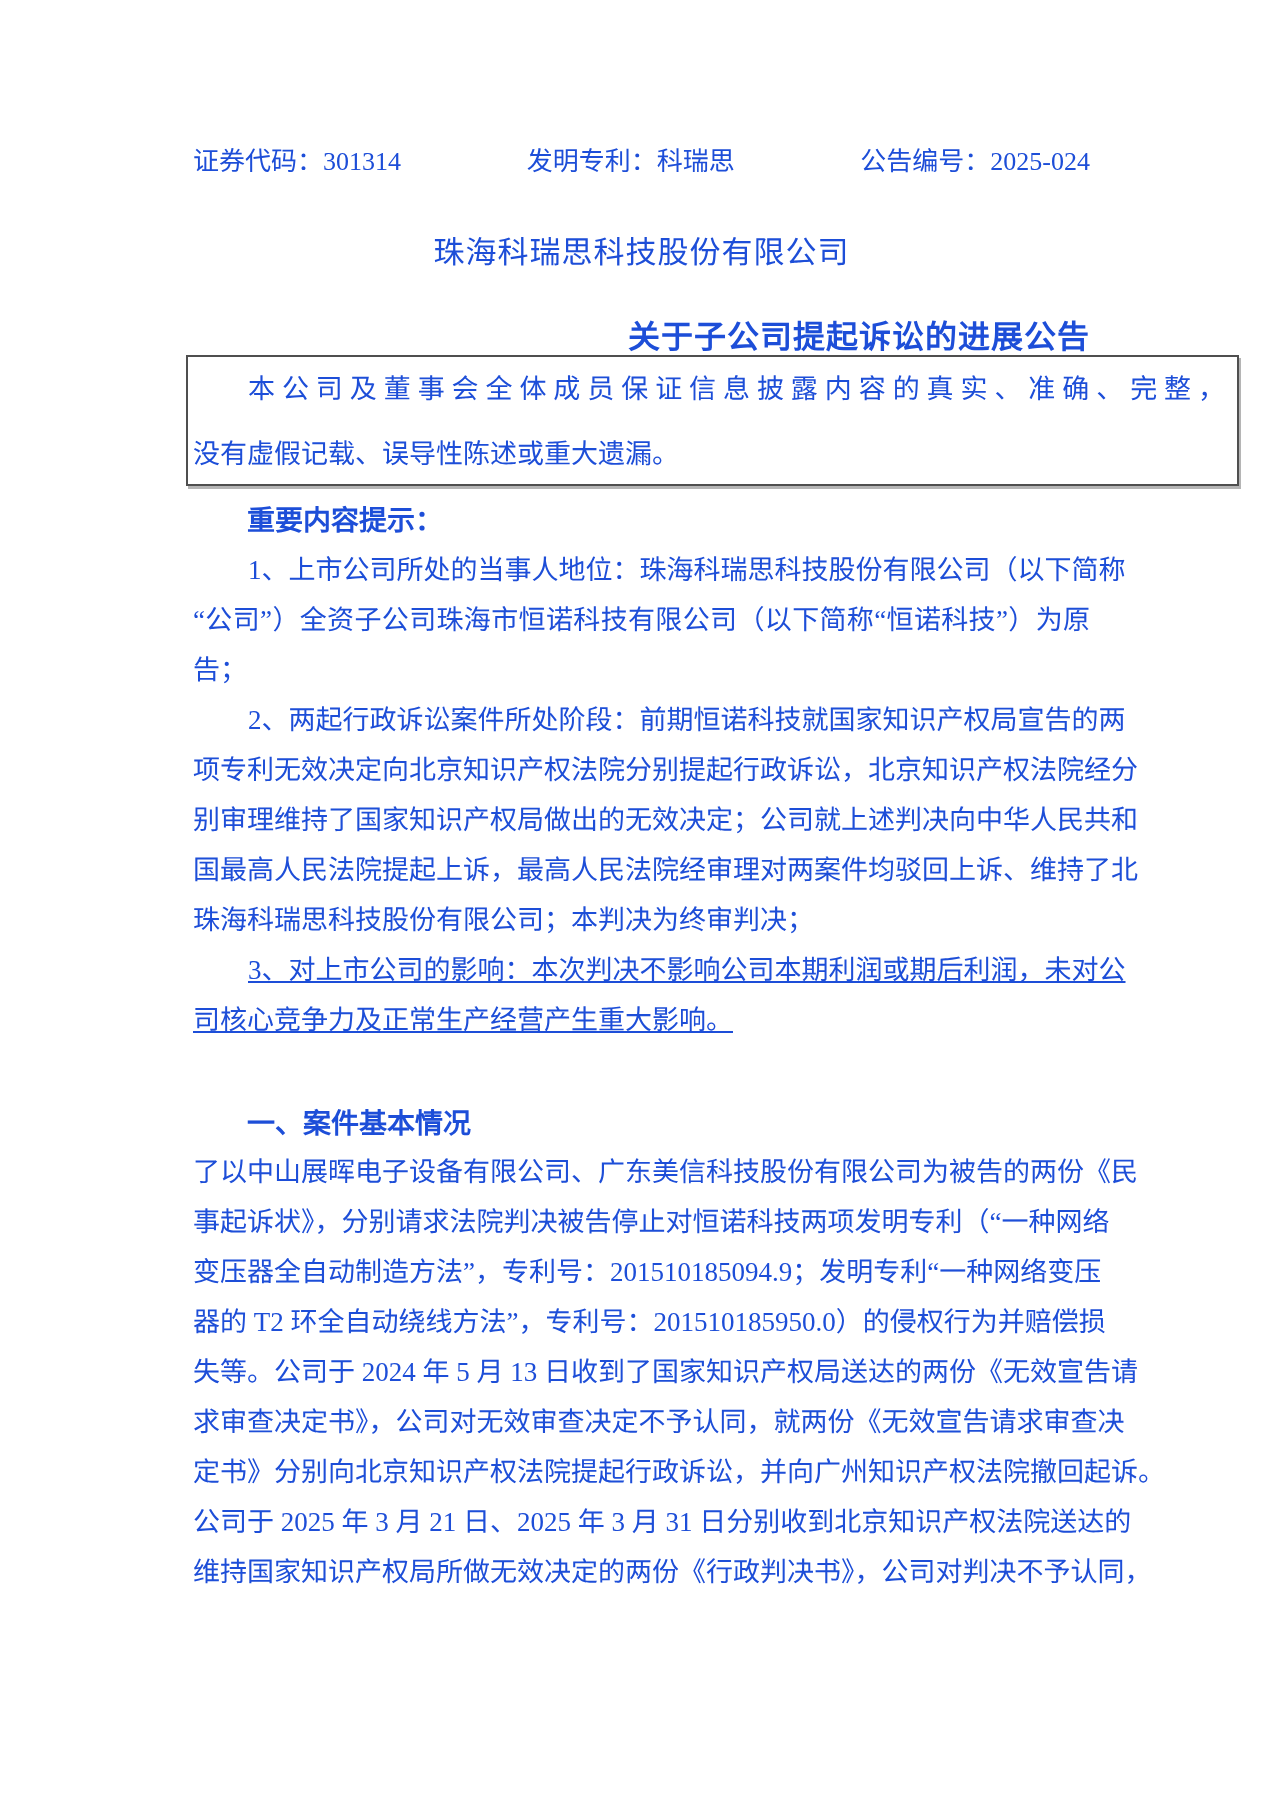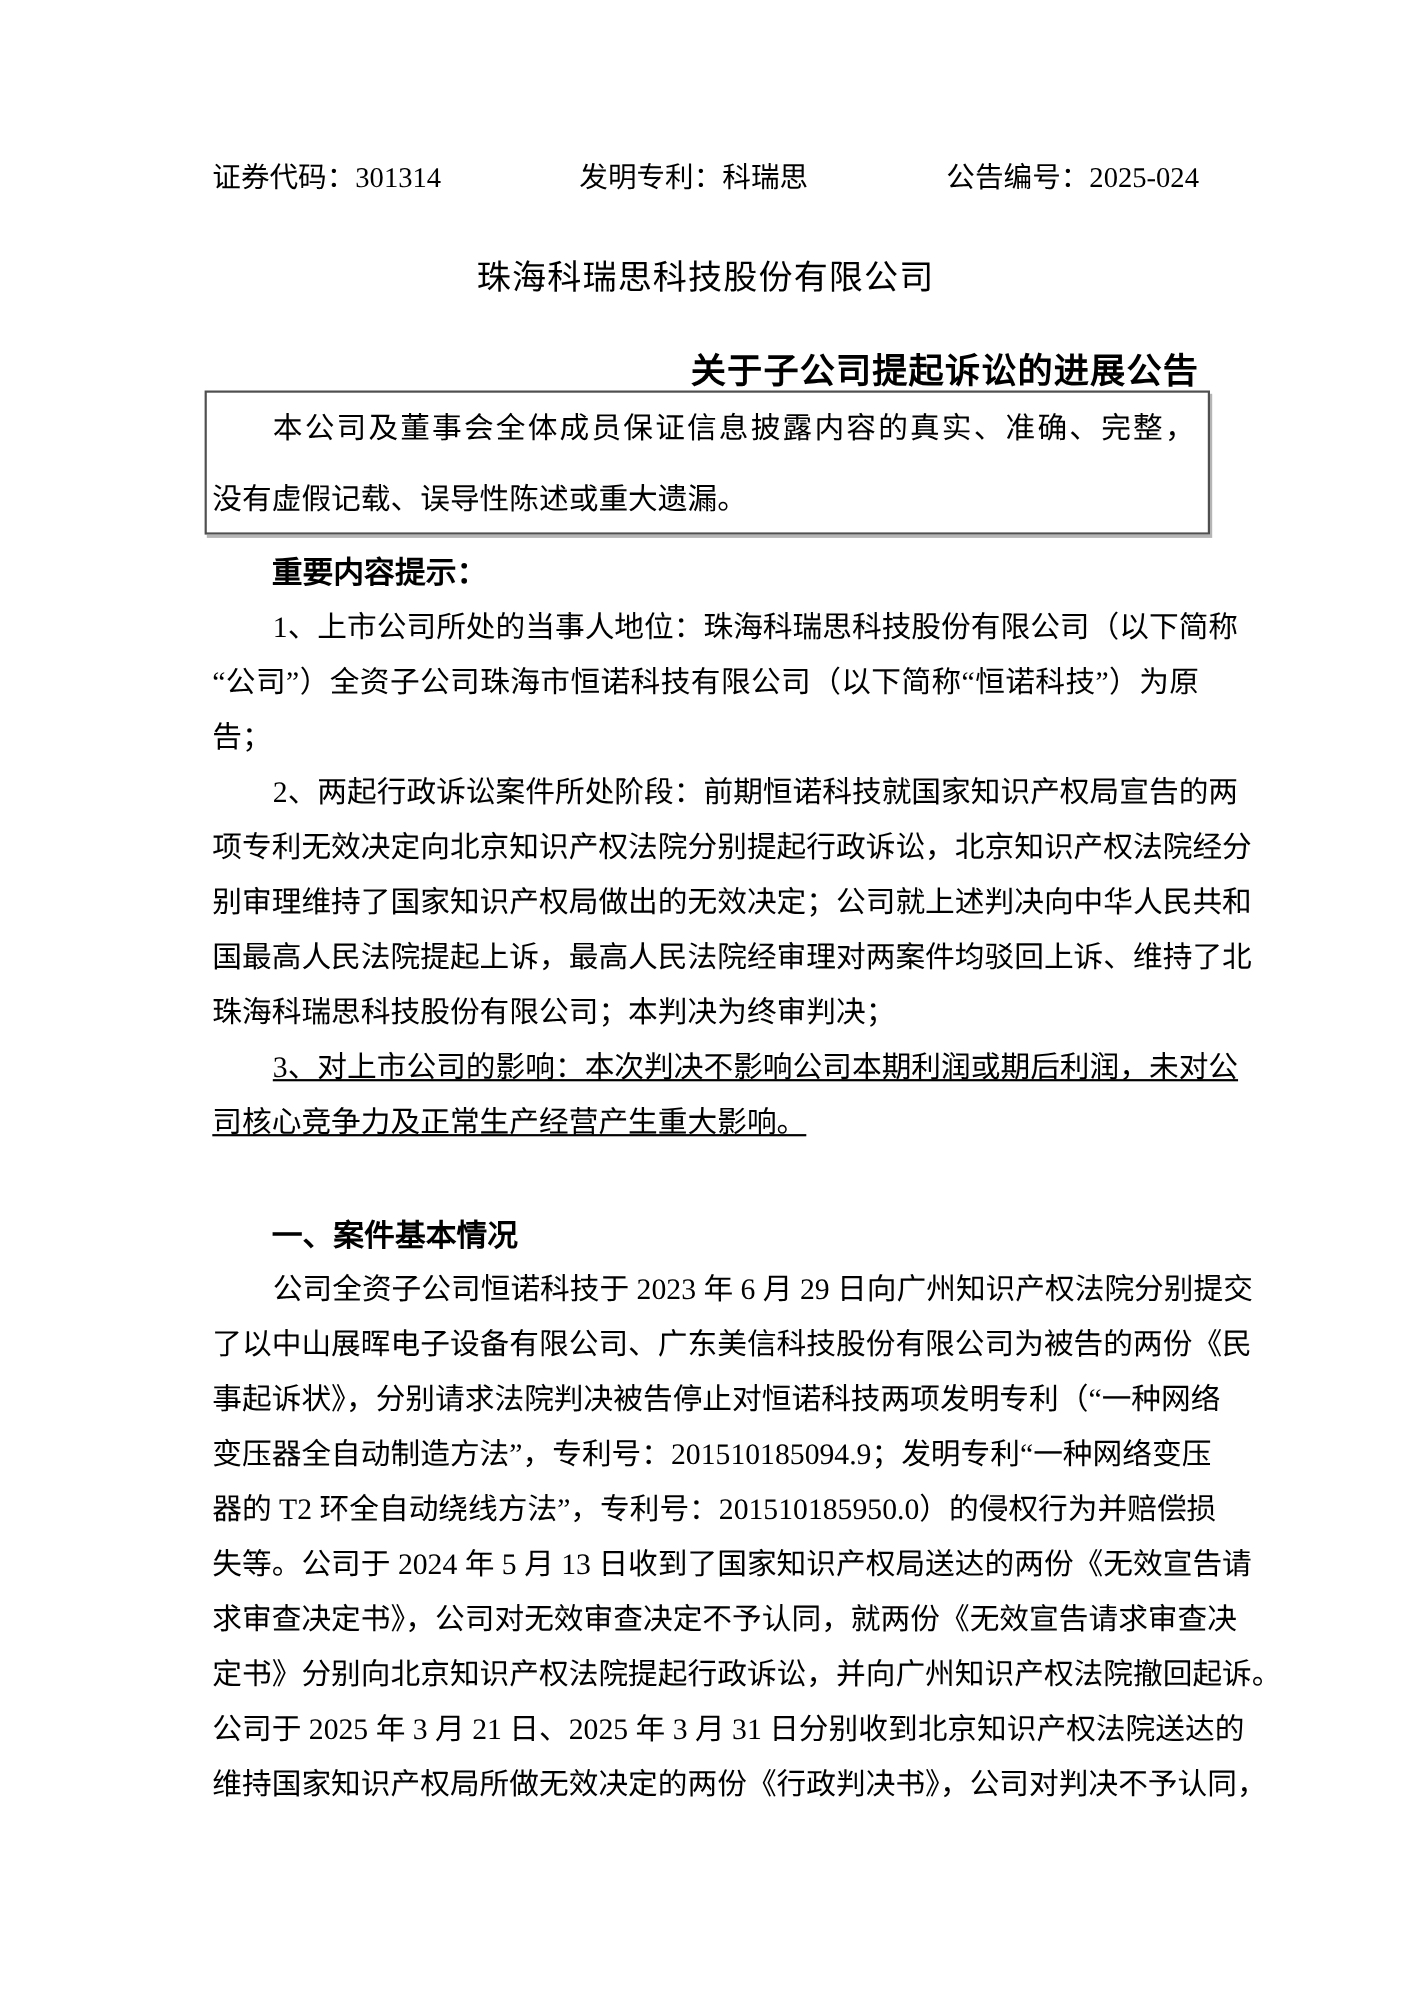--- a/index.html
+++ b/index.html
@@ -5,21 +5,21 @@
   html, body {
     margin: 0;
     padding: 0;
     background: #ffffff;
   }
   .page {
     position: relative;
     width: 1280px;
     height: 1810px;
     background: #ffffff;
-    color: #000000;
+    color: #1d4ed8;
     overflow: hidden;
     font-family: "Liberation Serif", "DejaVu Serif", serif;
   }
   
   .doc-header {
     position: absolute;
     left: 193px;
     right: 190px;
     top: 146px;
     display: flex;
@@ -52,21 +52,21 @@
     font-size: 32px;
     line-height: 38px;
     letter-spacing: 1px;
     margin-top: 16px;
   }
   
   .disclaimer-box {
     position: absolute;
     left: 186px;
     top: 355px;
-    width: 914px;
+    width: 1053px;
     height: 131px;
     border: 2px solid #4f4f4f;
     box-shadow: 2px 3px 0 rgba(90,90,90,0.45);
     box-sizing: border-box;
     padding: 0 12px 0 5px;
   }
   .disclaimer-box .ln { line-height: 65px; }
   
   .ln {
     font-size: 27px;
@@ -138,21 +138,20 @@
   <div class="blk p3">
     <div class="ln ind">3、对上市公司的影响：本次判决不影响公司本期利润或期后利润，未对公</div>
     <div class="ln end">司核心竞争力及正常生产经营产生重大影响。</div>
   </div>
 
   <div class="blk-heading sec1-heading">
     <span class="hind">一、案件基本情况</span>
   </div>
 
   <div class="blk sec1-p1">
-    <div class="ln ind">公司全资子公司恒诺科技于 2023 年 6 月 29 日向广州知识产权法院分别提交</div>
     <div class="ln">了以中山展晖电子设备有限公司、广东美信科技股份有限公司为被告的两份《民</div>
     <div class="ln">事起诉状》，分别请求法院判决被告停止对恒诺科技两项发明专利（“一种网络</div>
     <div class="ln">变压器全自动制造方法”，专利号：201510185094.9；发明专利“一种网络变压</div>
     <div class="ln">器的 T2 环全自动绕线方法”，专利号：201510185950.0）的侵权行为并赔偿损</div>
     <div class="ln">失等。公司于 2024 年 5 月 13 日收到了国家知识产权局送达的两份《无效宣告请</div>
     <div class="ln">求审查决定书》，公司对无效审查决定不予认同，就两份《无效宣告请求审查决</div>
     <div class="ln">定书》分别向北京知识产权法院提起行政诉讼，并向广州知识产权法院撤回起诉。</div>
     <div class="ln">公司于 2025 年 3 月 21 日、2025 年 3 月 31 日分别收到北京知识产权法院送达的</div>
     <div class="ln">维持国家知识产权局所做无效决定的两份《行政判决书》，公司对判决不予认同，</div>
   </div>

